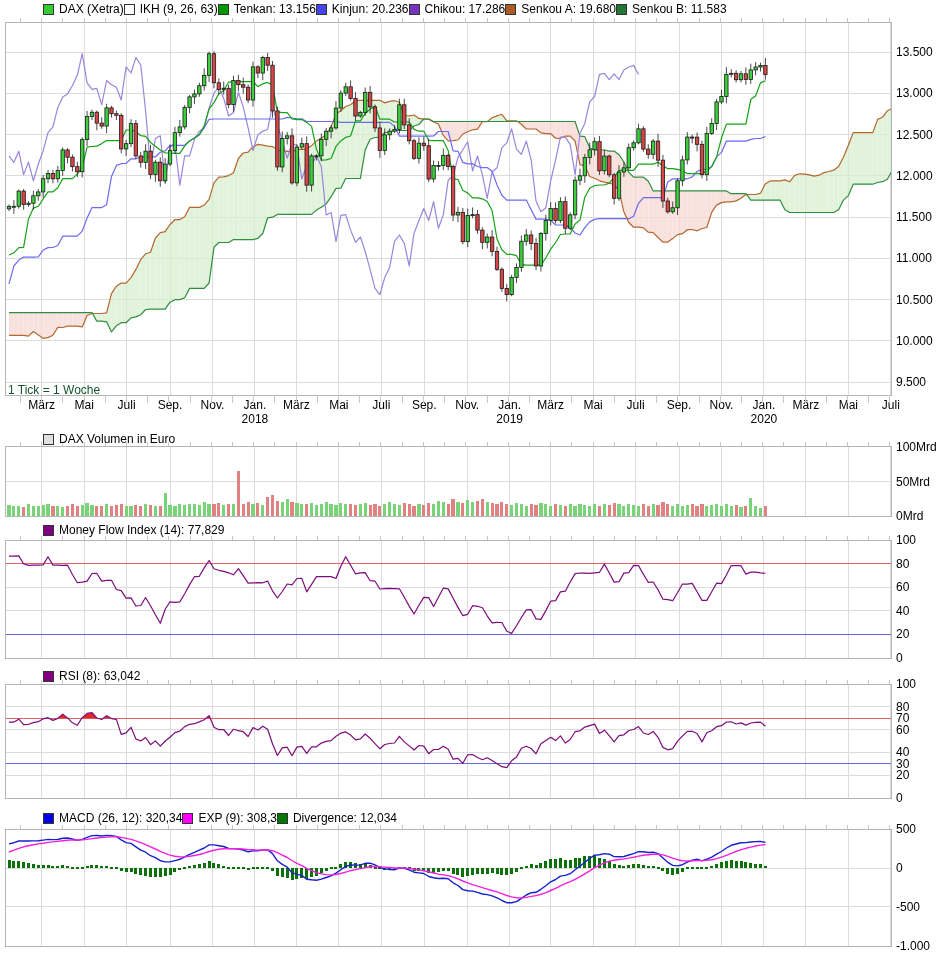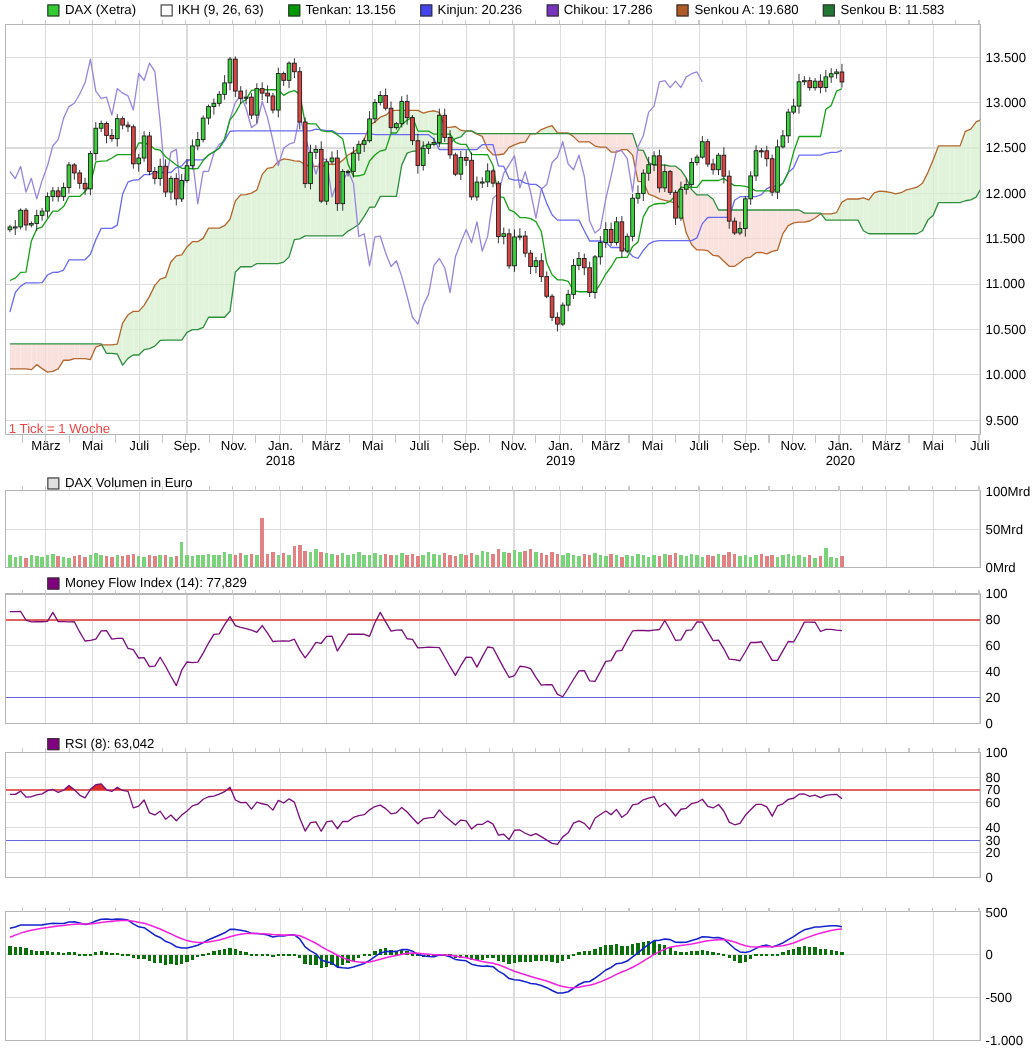--- a/index.html
+++ b/index.html
@@ -1,22 +1,22 @@
 <!DOCTYPE html>
 <html><head>
 <meta charset="utf-8">
 <style>
   html,body{margin:0;padding:0;background:#fff;font-family:"Liberation Sans",sans-serif;}
   #root{position:relative;width:940px;height:958px;background:#fff;overflow:hidden;}
-  .legend{position:absolute;left:3px;display:flex;align-items:center;gap:22px;font-size:12px;color:#000;height:14px;white-space:nowrap;padding-left:40px;}
+  .legend{position:absolute;left:3px;display:flex;align-items:center;font-size:12px;color:#000;height:14px;white-space:nowrap;padding-left:40px;}
   .li{display:flex;align-items:center;gap:5px;cursor:default;}
   .sw{width:9px;height:9px;border:1px solid #333;display:inline-block;flex:0 0 auto;}
   svg{position:absolute;left:0;top:0;}
   svg text{font-family:"Liberation Sans",sans-serif;font-size:12px;fill:#000;}
-  .note{position:absolute;font-size:12px;color:#ef4444;}
+  .note{position:absolute;font-size:12px;color:#14532d;}
 </style>
 </head>
 <body>
 
 <div id="root">
   <svg id="chart-svg" width="940" height="958">
       <defs>
         <clipPath id="cm">
           <rect x="5" y="22" width="886" height="373"></rect>
         </clipPath>
@@ -1386,14 +1386,28 @@
         <span class="sw" style="background: rgb(128, 0, 128);"></span>
         <span>Money Flow Index (14): 77,829</span>
       </span>
     </div>
   <div class="legend" id="rsi-legend" style="top:669px">
       <span class="li">
         <span class="sw" style="background: rgb(128, 0, 128);"></span>
         <span>RSI (8): 63,042</span>
       </span>
     </div>
+  <div class="legend" id="macd-legend" style="top:811px">
+      <span class="li">
+        <span class="sw" style="background: rgb(0, 0, 230);"></span>
+        <span>MACD (26, 12): 320,34</span>
+      </span>
+      <span class="li">
+        <span class="sw" style="background: rgb(255, 0, 255);"></span>
+        <span>EXP (9): 308,3</span>
+      </span>
+      <span class="li">
+        <span class="sw" style="background: rgb(0, 119, 0);"></span>
+        <span>Divergence: 12,034</span>
+      </span>
+    </div>
   <div class="note" style="left:8px;top:383px">1 Tick = 1 Woche</div>
 </div>
 
 </body></html>

